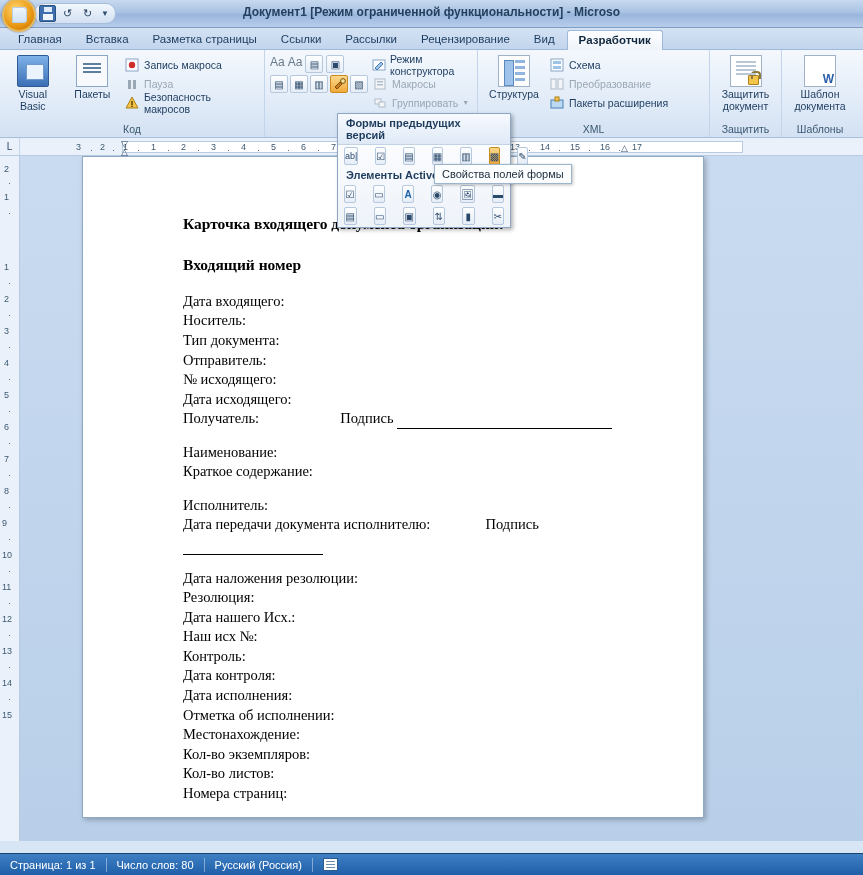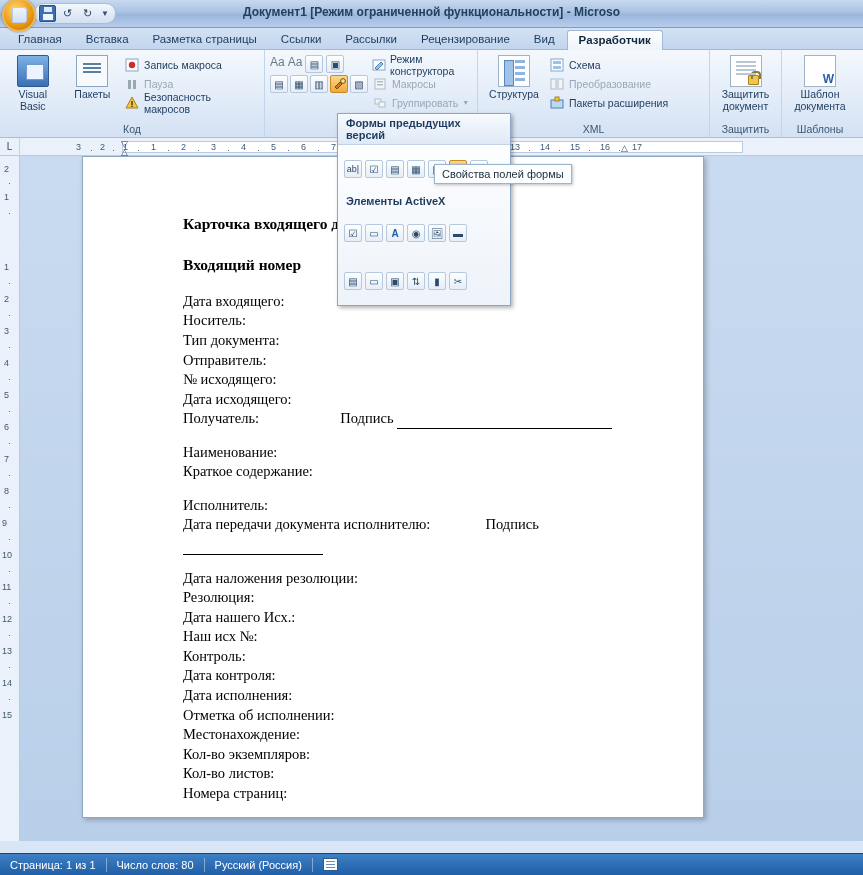--- a/index.html
+++ b/index.html
@@ -187,21 +187,21 @@
     font-weight: bold;
     background: linear-gradient(#f7fafe,#dfe9f6);
     border-bottom: 1px solid #c3d3e6;
   }
   .popup-sub {
     padding: 2px 8px;
     font-size: 11px;
     color: #1d3b5c;
     font-weight: bold;
   }
-  .popup-row { display:flex; gap:3px; padding: 15px 6px; }
+  .popup-row { display:flex; gap:17px; padding: 2px 6px; justify-content: space-between; }
   .tooltip {
     position:absolute;
     background:#fbfdff;
     border:1px solid #9db4cd;
     padding: 3px 7px;
     font-size:11px;
     color:#1b2b3b;
     box-shadow: 1px 1px 3px rgba(0,0,0,.25);
     white-space: nowrap;
     z-index: 60;

